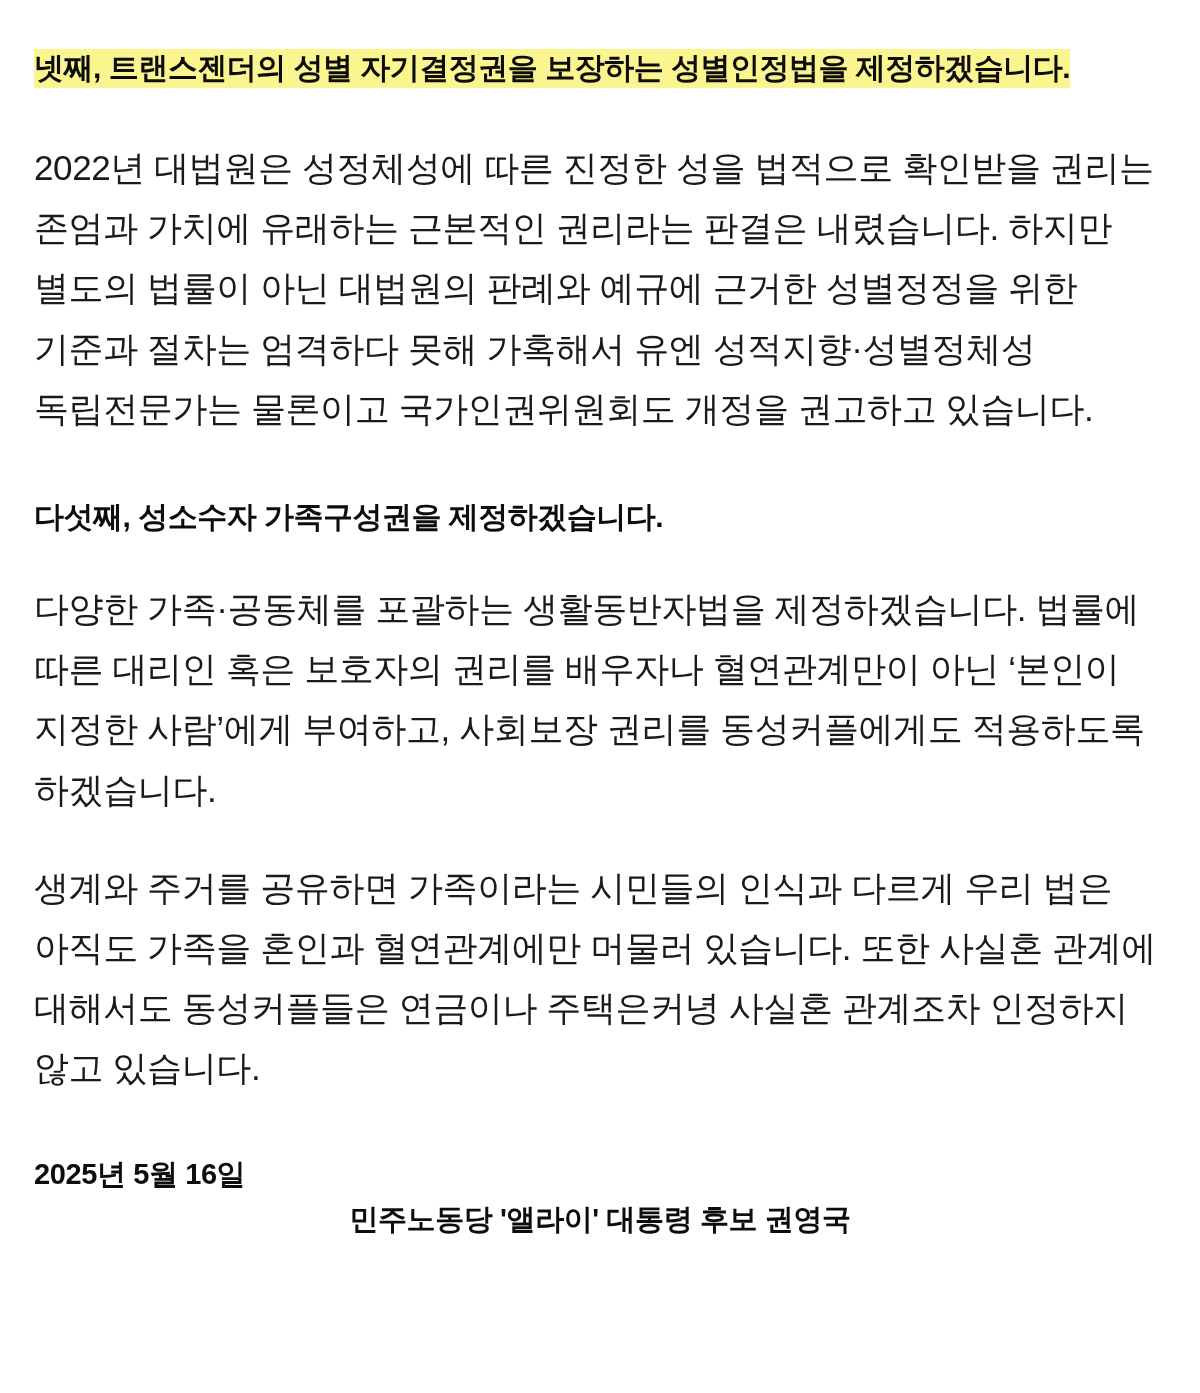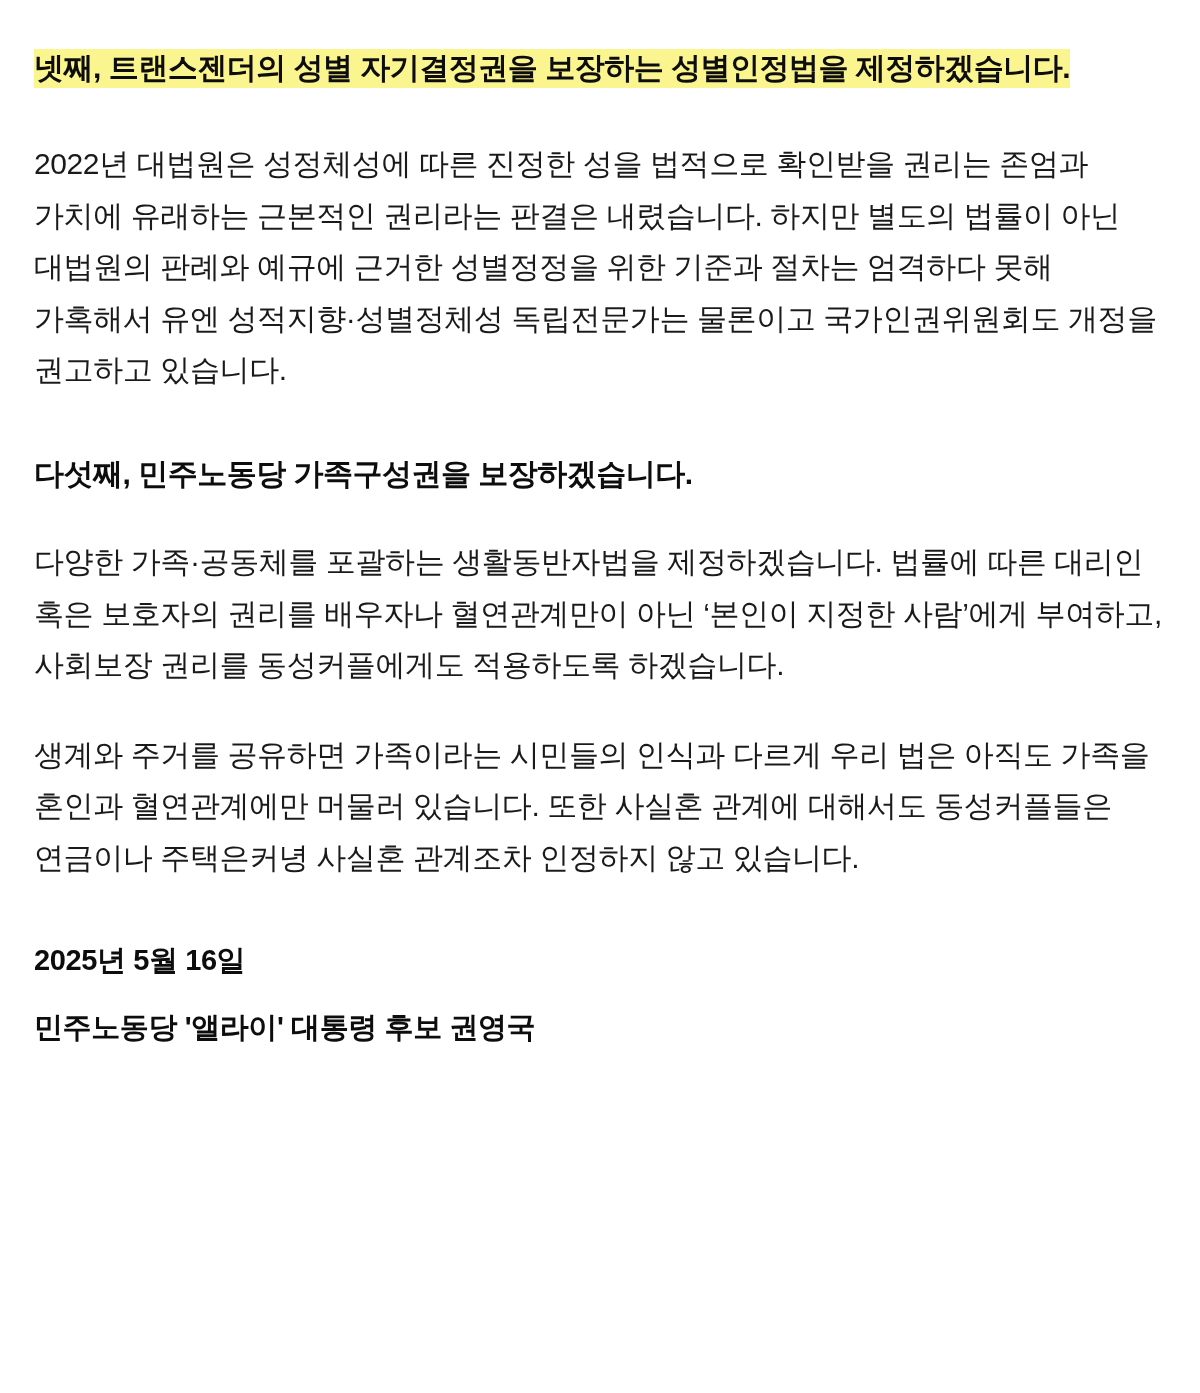--- a/index.html
+++ b/index.html
@@ -18,21 +18,21 @@
     box-sizing: border-box;
     width: 1200px;
     min-height: 1393px;
     padding: 44px 34px 40px 34px;
     background: #ffffff;
   }
   .block {
     margin: 0 0 38px 0;
   }
   .para {
-    font-size: 30px;
+    font-size: 35px;
     line-height: 1.72;
     letter-spacing: -0.4px;
     color: #1a1a1a;
     font-weight: 400;
     word-break: keep-all;
   }
   .heading {
     font-size: 30px;
     line-height: 1.6;
     letter-spacing: -0.5px;
@@ -53,39 +53,40 @@
     margin-top: 54px;
   }
   .sign-line {
     font-size: 29px;
     line-height: 1.55;
     font-weight: 700;
     letter-spacing: -0.4px;
     color: #0d0d0d;
   }
   .sign-line + .sign-line {
-    margin-top: 23px;
+    margin-top: 0;
+    text-align: center;
   }
   .spacer-lg { height: 16px; }
 </style>
 </head>
 <body>
 
 <div class="page">
 
   <div class="block heading hl-wrap">
     <span class="hl">넷째, 트랜스젠더의 성별 자기결정권을 보장하는 성별인정법을 제정하겠습니다.</span>
   </div>
 
   <p class="block para">2022년 대법원은 성정체성에 따른 진정한 성을 법적으로 확인받을 권리는 존엄과 가치에 유래하는 근본적인 권리라는 판결은 내렸습니다. 하지만 별도의 법률이 아닌 대법원의 판례와 예규에 근거한 성별정정을 위한 기준과 절차는 엄격하다 못해 가혹해서 유엔 성적지향·성별정체성 독립전문가는 물론이고 국가인권위원회도 개정을 권고하고 있습니다.</p>
 
 
   <div class="spacer-lg"></div>
 
-  <div class="block heading">다섯째, 민주노동당 가족구성권을 보장하겠습니다.</div>
+  <div class="block heading">다섯째, 성소수자 가족구성권을 제정하겠습니다.</div>
 
   <p class="block para">다양한 가족·공동체를 포괄하는 생활동반자법을 제정하겠습니다. 법률에 따른 대리인 혹은 보호자의 권리를 배우자나 혈연관계만이 아닌 ‘본인이 지정한 사람’에게 부여하고, 사회보장 권리를 동성커플에게도 적용하도록 하겠습니다.</p>
 
   <p class="block para">생계와 주거를 공유하면 가족이라는 시민들의 인식과 다르게 우리 법은 아직도 가족을 혼인과 혈연관계에만 머물러 있습니다. 또한 사실혼 관계에 대해서도 동성커플들은 연금이나 주택은커녕 사실혼 관계조차 인정하지 않고 있습니다.</p>
 
   <div class="sign">
     <div class="sign-line">2025년 5월 16일</div>
     <div class="sign-line">민주노동당 '앨라이' 대통령 후보 권영국</div>
   </div>
 

